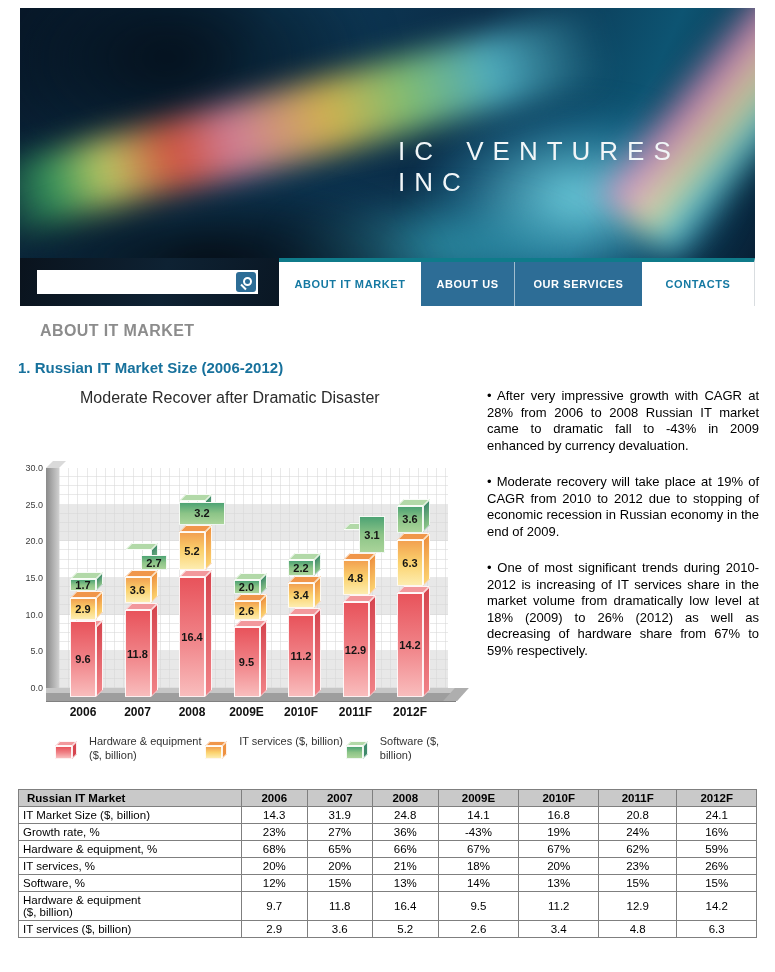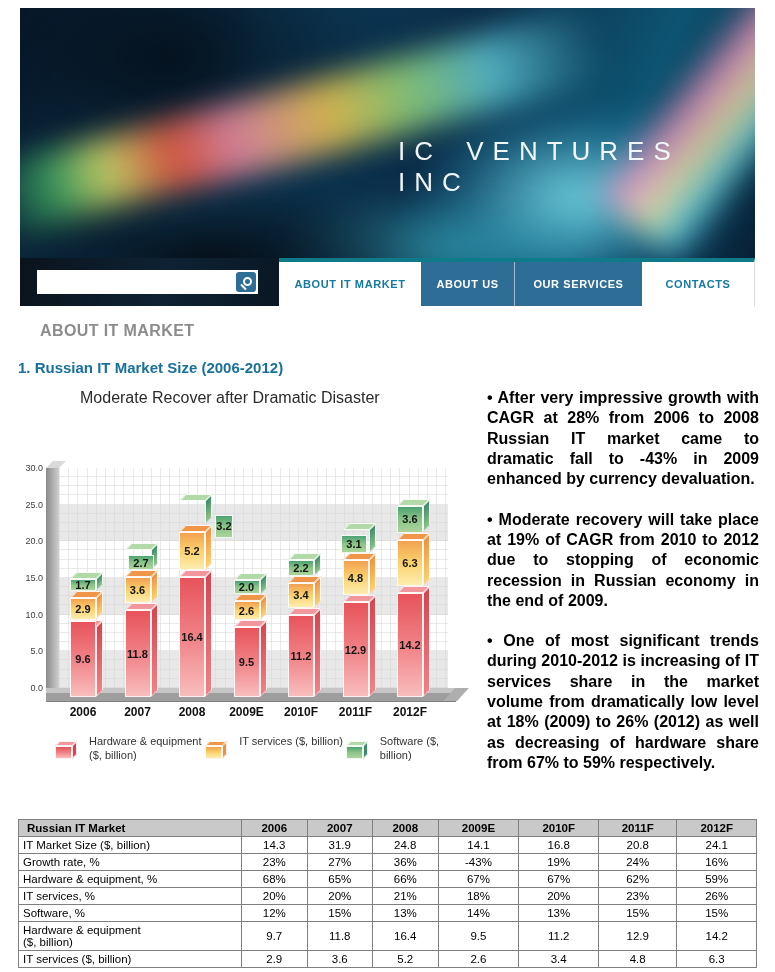--- a/index.html
+++ b/index.html
@@ -83,21 +83,21 @@
                font-size:11px; font-weight:bold; color:#151515; }
 
   
   .legend { display:flex; margin:14px 0 0 0; padding-left:37px; }
   .leg-item { display:flex; align-items:flex-start; }
   .leg-item.w1 { width:155px; } .leg-item.w2 { width:145px; }
   .cube { position:relative; width:26px; height:22px; margin-top:2px; flex:none; }
   .leg-text { font-size:11px; color:#333; line-height:1.25; margin-left:8px; }
 
   
-  .bullets { width:272px; margin-left:17px; font-size:16px; line-height:1.27; color:#000; text-align:justify;font-weight:bold; }
+  .bullets { width:272px; margin-left:17px; font-size:13px; line-height:1.27; color:#000; text-align:justify; }
   .bullets p { margin-bottom:20px; }
 
   
   table.market { margin:26px 18px 12px 18px; width:739px; border-collapse:collapse;
                  font-size:11.5px; color:#000; border:1px solid #5f5f5f; }
   table.market th, table.market td { border:1px solid #7f7f7f; padding:2px 3px; height:15px; }
   table.market th { background:#c9c9c9; font-weight:bold; text-align:center; }
   table.market th.lbl { text-align:left; padding-left:8px; }
   table.market td.lbl { text-align:left; padding-left:4px; white-space:pre-line; }
   table.market td.val { text-align:center; }
@@ -169,36 +169,36 @@
             <div class="face" style="left: 65.5px; bottom: -9px; width: 26px; height: 86.5333px; background: linear-gradient(rgb(232, 83, 91), rgb(240, 129, 134) 50%, rgb(249, 189, 189));">
               <div class="seg-label">11.8</div>
             </div>
             <div class="face" style="left: 91.5px; bottom: 84.5333px; width: 7px; height: 26.4px; background: linear-gradient(rgb(238, 145, 64), rgb(251, 210, 110)); transform: skewY(-45deg); transform-origin: 0px 0px;"></div>
             <div class="face" style="left: 65.5px; bottom: 110.933px; width: 26px; height: 7px; background: rgb(240, 150, 74); transform: skewX(-45deg); transform-origin: 0px 100%;"></div>
             <div class="face" style="left: 65.5px; bottom: 84.5333px; width: 26px; height: 26.4px; background: linear-gradient(rgb(242, 161, 80), rgb(251, 210, 110) 50%, rgb(253, 237, 176));">
               <div class="seg-label">3.6</div>
             </div>
             <div class="face" style="left: 91.5px; bottom: 117.933px; width: 7px; height: 19.8px; background: linear-gradient(rgb(63, 138, 107), rgb(140, 196, 135)); transform: skewY(-45deg); transform-origin: 0px 0px;"></div>
             <div class="face" style="left: 65.5px; bottom: 137.733px; width: 26px; height: 7px; background: rgb(178, 217, 168); transform: skewX(-45deg); transform-origin: 0px 100%;"></div>
-            <div class="face" style="left: 69px; bottom: 117.933px; width: 26px; height: 15px; background: linear-gradient(rgb(77, 163, 116), rgb(140, 196, 135) 50%, rgb(170, 212, 154));">
+            <div class="face" style="left: 82px; bottom: 117.933px; width: 26px; height: 15px; background: linear-gradient(rgb(77, 163, 116), rgb(140, 196, 135) 50%, rgb(170, 212, 154));">
               <div class="seg-label">2.7</div>
             </div>
             <div class="face" style="left: 146px; bottom: -9px; width: 7px; height: 120.267px; background: linear-gradient(rgb(214, 69, 79), rgb(240, 129, 134)); transform: skewY(-45deg); transform-origin: 0px 0px;"></div>
             <div class="face" style="left: 120px; bottom: 111.267px; width: 26px; height: 7px; background: rgb(242, 152, 156); transform: skewX(-45deg); transform-origin: 0px 100%;"></div>
             <div class="face" style="left: 120px; bottom: -9px; width: 26px; height: 120.267px; background: linear-gradient(rgb(232, 83, 91), rgb(240, 129, 134) 50%, rgb(249, 189, 189));">
               <div class="seg-label">16.4</div>
             </div>
             <div class="face" style="left: 146px; bottom: 118.267px; width: 7px; height: 38.1333px; background: linear-gradient(rgb(238, 145, 64), rgb(251, 210, 110)); transform: skewY(-45deg); transform-origin: 0px 0px;"></div>
             <div class="face" style="left: 120px; bottom: 156.4px; width: 26px; height: 7px; background: rgb(240, 150, 74); transform: skewX(-45deg); transform-origin: 0px 100%;"></div>
             <div class="face" style="left: 120px; bottom: 118.267px; width: 26px; height: 38.1333px; background: linear-gradient(rgb(242, 161, 80), rgb(251, 210, 110) 50%, rgb(253, 237, 176));">
               <div class="seg-label">5.2</div>
             </div>
             <div class="face" style="left: 146px; bottom: 163.4px; width: 7px; height: 23.4667px; background: linear-gradient(rgb(63, 138, 107), rgb(140, 196, 135)); transform: skewY(-45deg); transform-origin: 0px 0px;"></div>
             <div class="face" style="left: 120px; bottom: 186.867px; width: 26px; height: 7px; background: rgb(178, 217, 168); transform: skewX(-45deg); transform-origin: 0px 100%;"></div>
-            <div class="face" style="left: 120px; bottom: 150px; width: 18px; height: 23.4667px; background: linear-gradient(rgb(77, 163, 116), rgb(140, 196, 135) 50%, rgb(170, 212, 154)); margin-left: 36px;">
+            <div class="face" style="left: 120px; bottom: 163px; width: 46px; height: 23.4667px; background: linear-gradient(rgb(77, 163, 116), rgb(140, 196, 135) 50%, rgb(170, 212, 154));">
               <div class="seg-label">3.2</div>
             </div>
             <div class="face" style="left: 200.5px; bottom: -9px; width: 7px; height: 69.6667px; background: linear-gradient(rgb(214, 69, 79), rgb(240, 129, 134)); transform: skewY(-45deg); transform-origin: 0px 0px;"></div>
             <div class="face" style="left: 174.5px; bottom: 60.6667px; width: 26px; height: 7px; background: rgb(242, 152, 156); transform: skewX(-45deg); transform-origin: 0px 100%;"></div>
             <div class="face" style="left: 174.5px; bottom: -9px; width: 26px; height: 69.6667px; background: linear-gradient(rgb(232, 83, 91), rgb(240, 129, 134) 50%, rgb(249, 189, 189));">
               <div class="seg-label">9.5</div>
             </div>
             <div class="face" style="left: 200.5px; bottom: 67.6667px; width: 7px; height: 19.0667px; background: linear-gradient(rgb(238, 145, 64), rgb(251, 210, 110)); transform: skewY(-45deg); transform-origin: 0px 0px;"></div>
             <div class="face" style="left: 174.5px; bottom: 86.7333px; width: 26px; height: 7px; background: rgb(240, 150, 74); transform: skewX(-45deg); transform-origin: 0px 100%;"></div>
             <div class="face" style="left: 174.5px; bottom: 67.6667px; width: 26px; height: 19.0667px; background: linear-gradient(rgb(242, 161, 80), rgb(251, 210, 110) 50%, rgb(253, 237, 176));">
@@ -229,21 +229,21 @@
             <div class="face" style="left: 283.5px; bottom: -9px; width: 26px; height: 94.6px; background: linear-gradient(rgb(232, 83, 91), rgb(240, 129, 134) 50%, rgb(249, 189, 189));">
               <div class="seg-label">12.9</div>
             </div>
             <div class="face" style="left: 309.5px; bottom: 92.6px; width: 7px; height: 35.2px; background: linear-gradient(rgb(238, 145, 64), rgb(251, 210, 110)); transform: skewY(-45deg); transform-origin: 0px 0px;"></div>
             <div class="face" style="left: 283.5px; bottom: 127.8px; width: 26px; height: 7px; background: rgb(240, 150, 74); transform: skewX(-45deg); transform-origin: 0px 100%;"></div>
             <div class="face" style="left: 283.5px; bottom: 92.6px; width: 26px; height: 35.2px; background: linear-gradient(rgb(242, 161, 80), rgb(251, 210, 110) 50%, rgb(253, 237, 176));">
               <div class="seg-label">4.8</div>
             </div>
             <div class="face" style="left: 309.5px; bottom: 134.8px; width: 7px; height: 22.7333px; background: linear-gradient(rgb(63, 138, 107), rgb(140, 196, 135)); transform: skewY(-45deg); transform-origin: 0px 0px;"></div>
             <div class="face" style="left: 283.5px; bottom: 157.533px; width: 26px; height: 7px; background: rgb(178, 217, 168); transform: skewX(-45deg); transform-origin: 0px 100%;"></div>
-            <div class="face" style="left: 282px; bottom: 134.8px; width: 26px; height: 18px; background: linear-gradient(rgb(77, 163, 116), rgb(140, 196, 135) 50%, rgb(170, 212, 154));">
+            <div class="face" style="left: 300px; bottom: 134.8px; width: 26px; height: 37px; background: linear-gradient(rgb(77, 163, 116), rgb(140, 196, 135) 50%, rgb(170, 212, 154));">
               <div class="seg-label">3.1</div>
             </div>
             <div class="face" style="left: 364px; bottom: -9px; width: 7px; height: 104.133px; background: linear-gradient(rgb(214, 69, 79), rgb(240, 129, 134)); transform: skewY(-45deg); transform-origin: 0px 0px;"></div>
             <div class="face" style="left: 338px; bottom: 95.1333px; width: 26px; height: 7px; background: rgb(242, 152, 156); transform: skewX(-45deg); transform-origin: 0px 100%;"></div>
             <div class="face" style="left: 338px; bottom: -9px; width: 26px; height: 104.133px; background: linear-gradient(rgb(232, 83, 91), rgb(240, 129, 134) 50%, rgb(249, 189, 189));">
               <div class="seg-label">14.2</div>
             </div>
             <div class="face" style="left: 364px; bottom: 102.133px; width: 7px; height: 46.2px; background: linear-gradient(rgb(238, 145, 64), rgb(251, 210, 110)); transform: skewY(-45deg); transform-origin: 0px 0px;"></div>
             <div class="face" style="left: 338px; bottom: 148.333px; width: 26px; height: 7px; background: rgb(240, 150, 74); transform: skewX(-45deg); transform-origin: 0px 100%;"></div>
             <div class="face" style="left: 338px; bottom: 102.133px; width: 26px; height: 46.2px; background: linear-gradient(rgb(242, 161, 80), rgb(251, 210, 110) 50%, rgb(253, 237, 176));">

